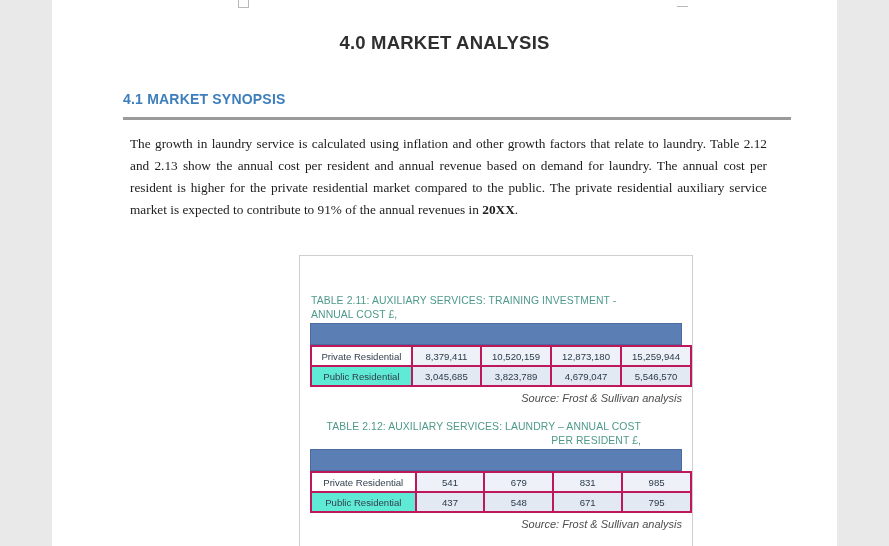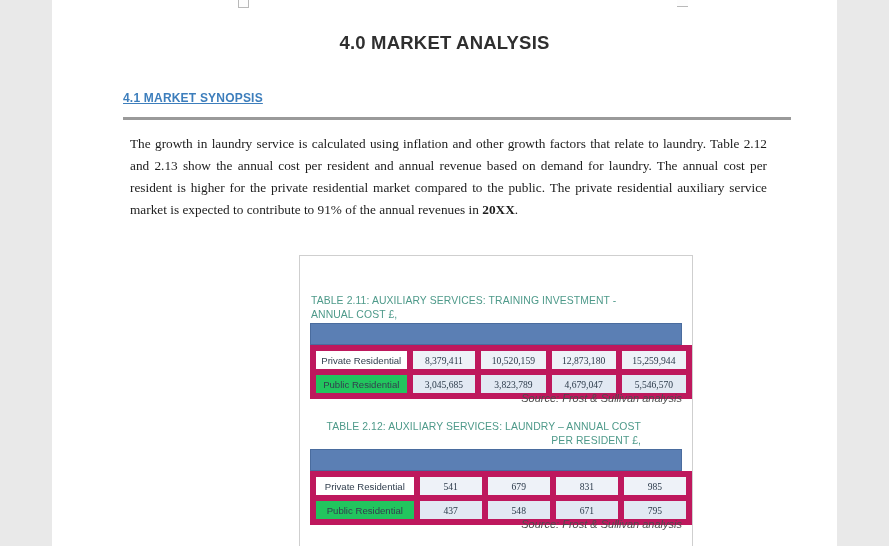--- a/index.html
+++ b/index.html
@@ -48,25 +48,24 @@
     text-align: center;
     font-size: 18.5px;
     font-weight: bold;
     color: #2f2f2f;
     letter-spacing: 0.2px;
   }
   .section-head {
     position: absolute;
     left: 71px;
     top: 91px;
-    font-size: 12px;
+    font-size: 14px;
     font-weight: bold;
     color: #3d7ebc;
     letter-spacing: 0.2px;
-    text-decoration: underline;
   }
   .rule {
     position: absolute;
     left: 71px;
     top: 117px;
     width: 668px;
     height: 3px;
     background: #9a9a9a;
   }
   .body-text {
@@ -124,36 +123,36 @@
 
   table.dt {
     position: absolute;
     border-collapse: collapse;
     font-size: 9.6px;
     color: #2b3a4a;
   }
   .dt1 { left: 10px; top: 89px; }
   .dt2 { left: 10px; top: 215px; }
   table.dt td {
-    border: 6px solid #be185d;
+    border: 2px solid #be185d;
     height: 18px;
     text-align: center;
     padding: 0 4px;
     background: #eef2f8;
     font-family: "Liberation Sans", sans-serif;
   }
   table.dt td.rowlab {
     width: 98px;
     text-align: center;
     background: #ffffff;
     color: #33404f;
   }
   table.dt tr.alt td { background: #e2e9f3; }
-  table.dt tr.alt td.rowlab { background: #22c55e; }
-  table.dt td.val { width: 62px; font-family: Liberation Serif, serif; }
+  table.dt tr.alt td.rowlab { background: #5eead4; }
+  table.dt td.val { width: 62px; }
 
   .source {
     position: absolute;
     right: 10px;
     font-size: 11px;
     font-style: italic;
     color: #4d4d4d;
   }
   .src1 { top: 136px; }
   .src2b { top: 262px; }

